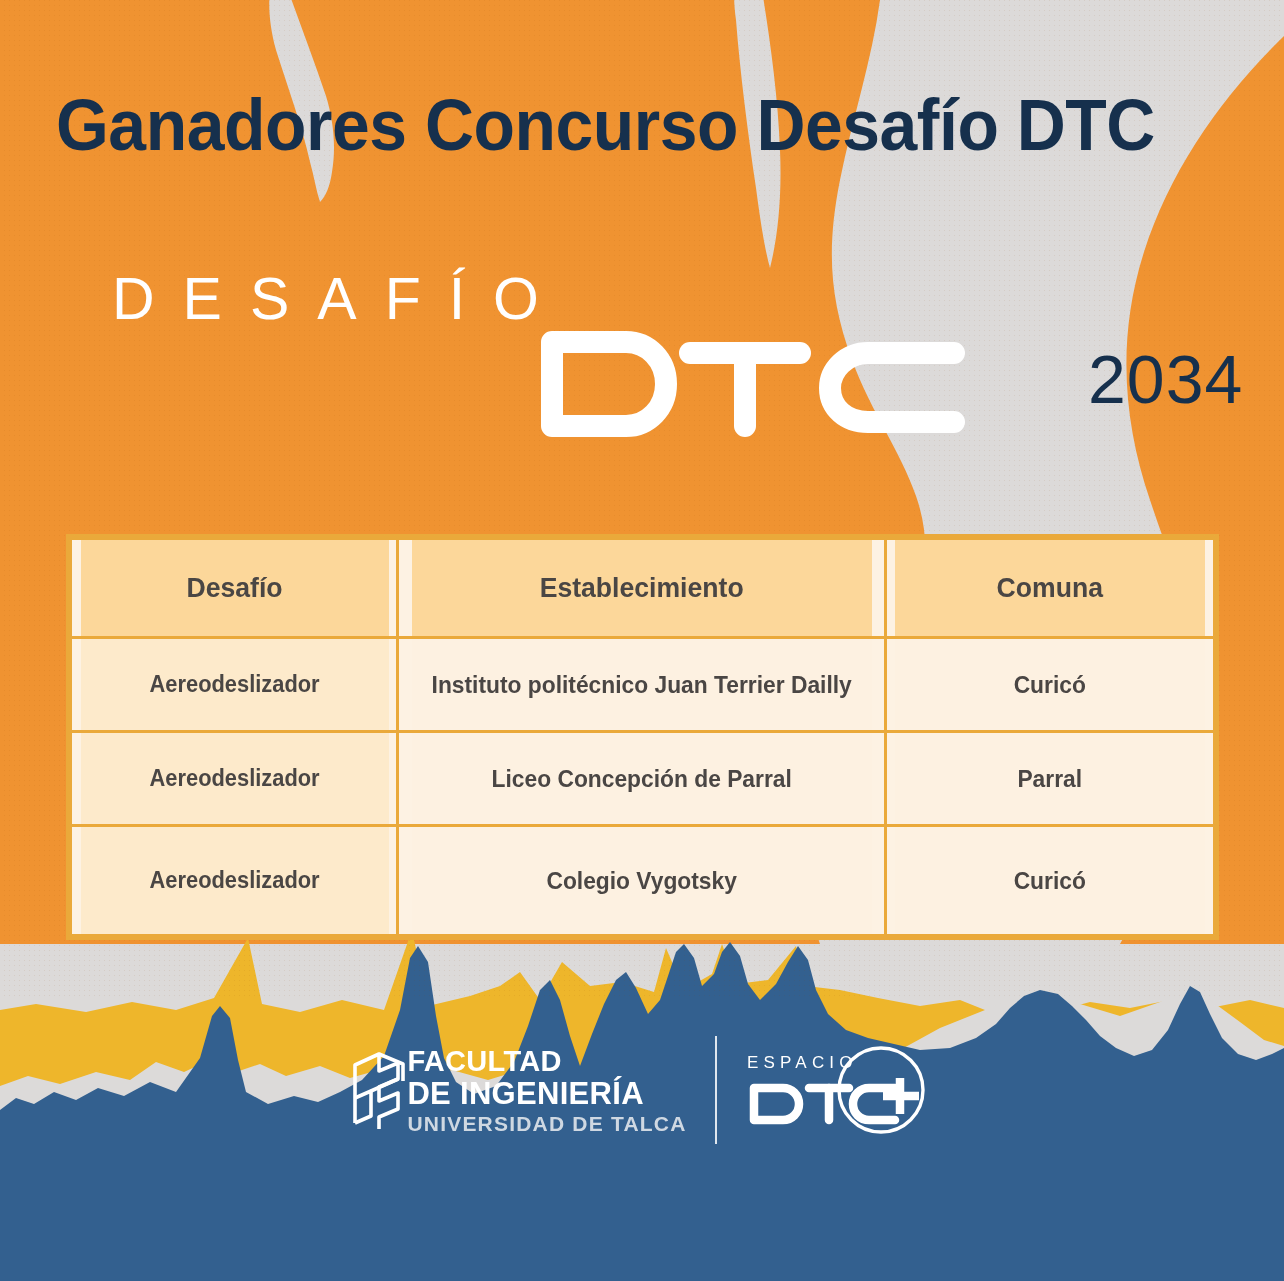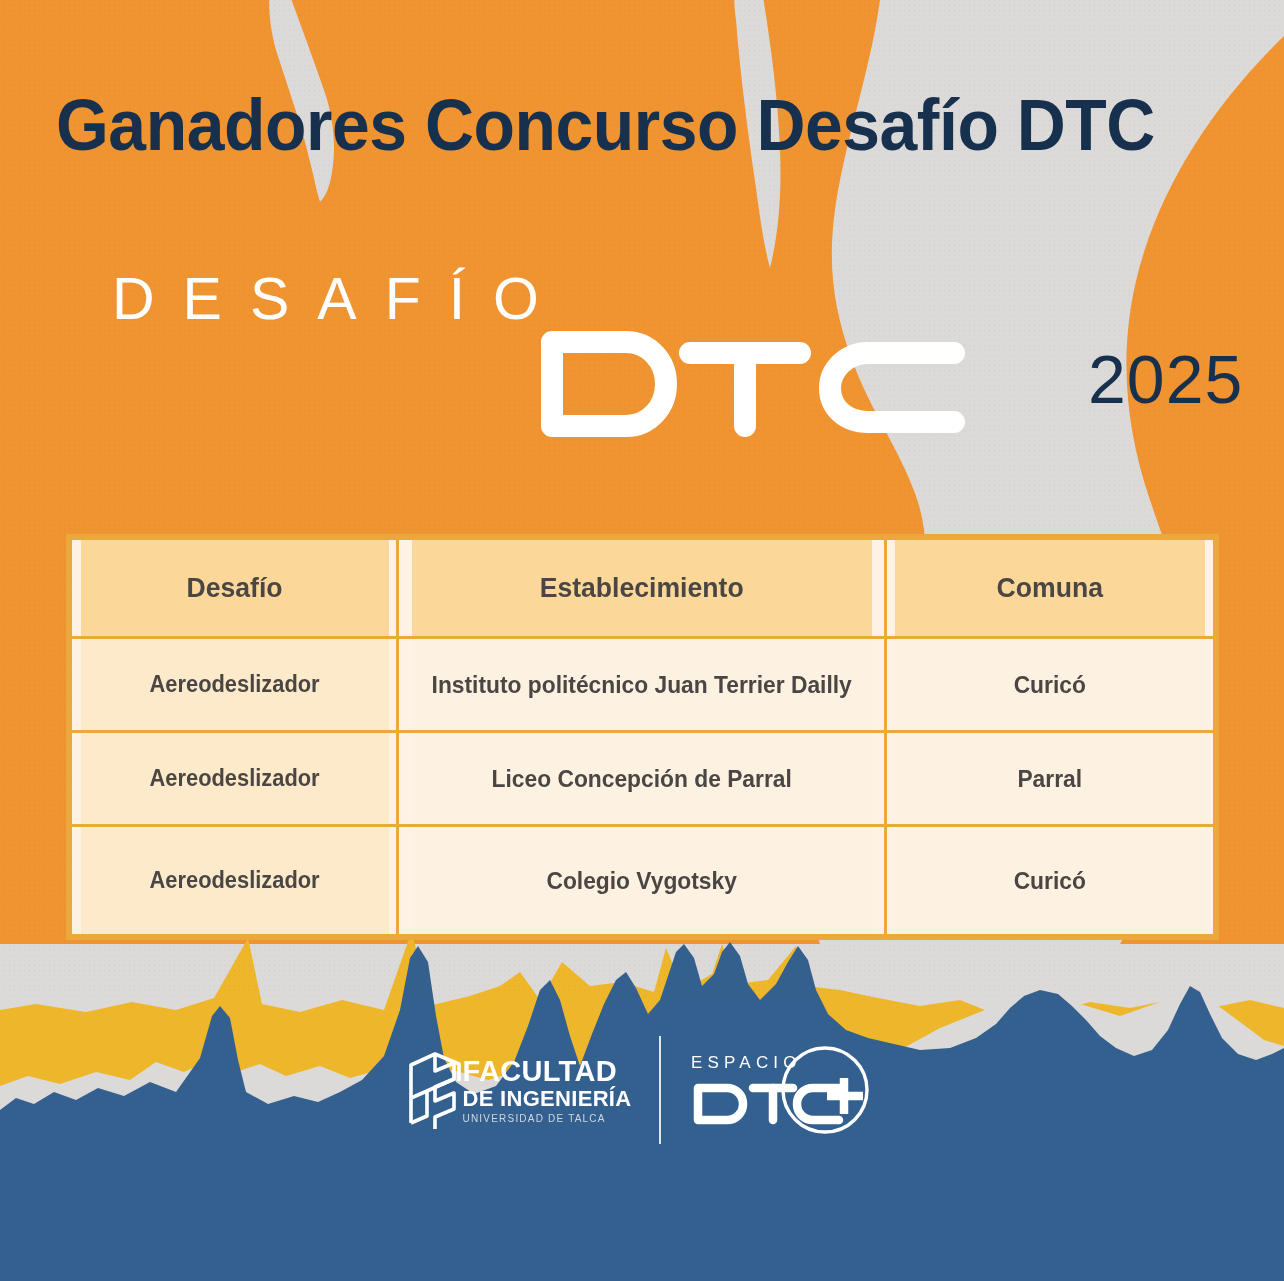--- a/index.html
+++ b/index.html
@@ -102,22 +102,22 @@
 
   
   #footer {
     position:absolute; left:0; top:1010px; width:1284px; height:160px;
     display:flex; align-items:center; justify-content:center;
   }
   #footer-inner { display:flex; align-items:center; gap:0px; }
   .logo-fi { display:flex; align-items:center; }
   .fi-text { color:#fff; line-height:1.0; }
   .fi-l1 { font-size:29px; font-weight:bold; letter-spacing:.3px; }
-  .fi-l2 { font-size:22px; font-weight:bold; letter-spacing:.3px; margin-top:2px;}
-  .fi-l3 { font-size:10px; font-weight:400; letter-spacing:1.2px; color:#cfd8e2; margin-top:4px;}
+  .fi-l2 { font-size:31px; font-weight:bold; letter-spacing:.3px; margin-top:2px;}
+  .fi-l3 { font-size:21px; font-weight:700; letter-spacing:1.2px; color:#cfd8e2; margin-top:4px;}
   #footer-div {
     width:2px; height:108px; background:#ffffff; opacity:.85;
     margin:0 28px;
   }
 </style>
 </head>
 <body>
 
 <div id="poster">
 
@@ -212,21 +212,21 @@
   <svg id="dtc-logo" width="430" height="110" viewBox="0 0 430 110" fill="none">
 
     <path d="M14 12 H88 C110 12 128 30 128 54 C128 78 110 96 88 96 H14 Z" stroke="#ffffff" stroke-width="22" stroke-linejoin="round" fill="none"></path>
 
     <path d="M152 23 H262" stroke="#ffffff" stroke-width="22" stroke-linecap="round"></path>
     <path d="M207 23 V96" stroke="#ffffff" stroke-width="22" stroke-linecap="round"></path>
 
     <path d="M416 23 H330 C308 23 292 40 292 58 C292 78 308 92 330 92 H416" stroke="#ffffff" stroke-width="22" stroke-linecap="round" fill="none"></path>
   </svg>
 
-  <div id="year">2025</div>
+  <div id="year">2034</div>
 
   <div id="table-wrap">
     <table class="winners">
       <colgroup>
         <col class="c-desafio">
           <col class="c-estab">
           <col class="c-comuna">
       </colgroup>
       <thead>
         <tr>

